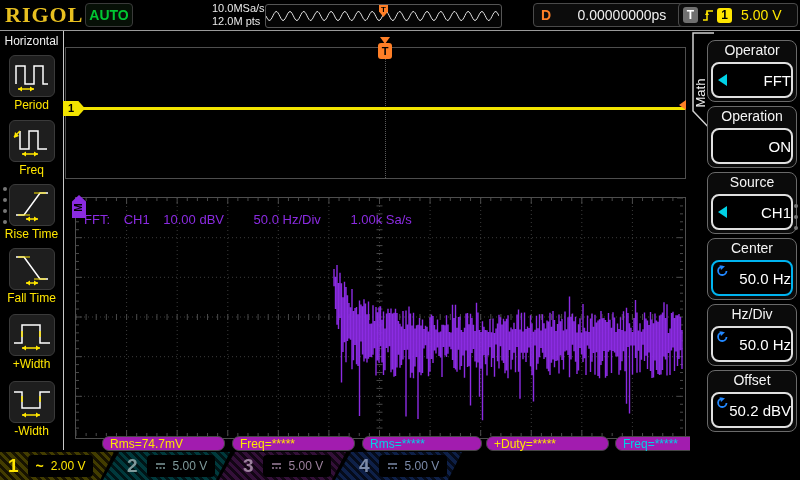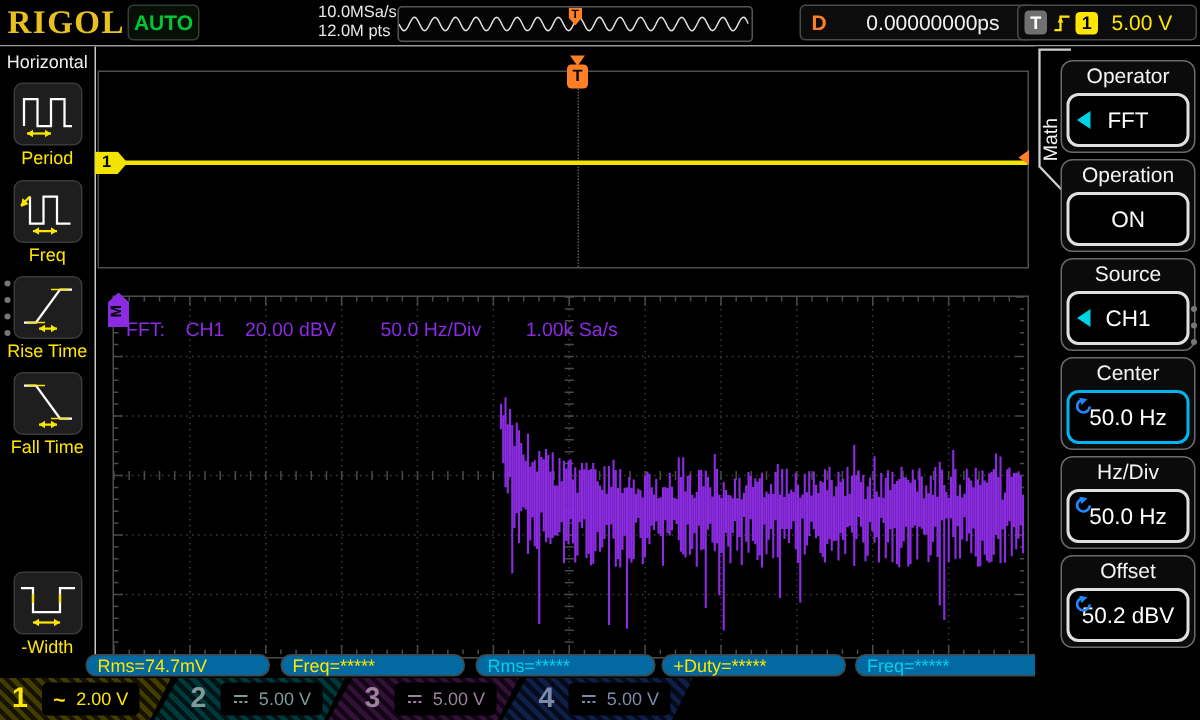--- a/index.html
+++ b/index.html
@@ -60,22 +60,22 @@
         border-radius:3px;color:#000;font-weight:bold;font-size:11px;text-align:center;line-height:16px;}
   .fft-window{position:absolute;left:75px;top:197px;width:609px;height:240px;border:1px solid #4e4e4e;background:#000;}
   .fft-info{position:absolute;left:8px;top:14px;font-size:13px;color:var(--purple);white-space:nowrap;}
   .fft-info span{margin-right:0;}
   .fft-info .gap2{margin-left:26px;}
   .m-marker{position:absolute;left:-4px;top:-3px;width:14px;height:23px;background:var(--purple);
         clip-path:polygon(50% 0,100% 28%,100% 100%,0 100%,0 28%);}
   .m-marker span{position:absolute;left:2px;top:7px;color:#000;font-size:10px;font-weight:bold;
         transform:rotate(-90deg);}
   
-  .meas-box{position:absolute;top:436px;height:15px;background:#0369a1;border:1px solid #454545;
-        border-radius:7px;font-size:12px;line-height:15px;padding-left:7px;box-sizing:border-box;white-space:nowrap;}
+  .meas-box{position:absolute;top:436px;height:15px;background:#a21caf;border:1px solid #454545;
+        border-radius:7px;font-size:12px;line-height:15px;padding-left:7px;box-sizing:border-box;white-space:nowrap;margin-left:45px;}
   
   .channel-bar{position:absolute;left:0;top:452px;width:800px;height:28px;background:#000;}
   .ch-seg{position:absolute;top:0;height:28px;display:flex;align-items:center;cursor:pointer;}
   .ch-seg .num{font-size:19px;font-weight:bold;margin-left:8px;}
   .ch-seg.mid .num{margin-left:24px;}
   .ch-seg .vbox{display:flex;align-items:center;background:#000;border-radius:4px;height:22px;
         margin-left:9px;padding:0 8px;font-size:12px;}
   .ch-seg .vbox .coup{margin-right:7px;font-weight:bold;font-size:14px;line-height:10px;}
   .ch1bg{background:repeating-linear-gradient(45deg,#423c00 0 3px,#161200 3px 6px);}
   .ch2bg{background:repeating-linear-gradient(45deg,#00393c 0 3px,#001416 3px 6px);}
@@ -86,21 +86,21 @@
         justify-content:flex-end;cursor:pointer;}
   .audio-seg svg{margin-right:18px;}
   
   .right-sidebar{position:absolute;left:690px;top:31px;width:110px;height:449px;background:#000;}
   .math-tab-text{position:absolute;left:-1px;top:58px;width:22px;color:#f0f0f0;font-size:13px;
         transform:rotate(-90deg);transform-origin:center;}
   .menu-item{position:absolute;left:17px;width:90px;height:62px;border:1px solid #6a6a6a;
         border-radius:8px;background:#0b0b0b;box-sizing:border-box;cursor:pointer;}
   .mi-label{display:block;text-align:center;font-size:14px;color:#f4f4f4;margin-top:1px;}
   .mi-value{position:absolute;left:3px;right:3px;bottom:3px;height:36px;border:2px solid #e0e0e0;
-        border-radius:8px;background:#000;color:#fff;font-size:15px;text-align:center;line-height:33px;box-sizing:border-box;}
+        border-radius:8px;background:#000;color:#fff;font-size:15px;text-align:right;line-height:33px;box-sizing:border-box;}
   .mi-value.selected{border-color:var(--selblue);}
   .mi-tri{position:absolute;left:5px;top:10px;width:0;height:0;border-top:6px solid transparent;
         border-bottom:6px solid transparent;border-right:9px solid var(--cyan);}
   .mi-knob{position:absolute;left:3px;top:2px;}
   .rs-dots span{position:absolute;left:104px;width:4px;height:4px;border-radius:50%;background:#777;}
 </style>
 </head>
 <body>
 
 <div id="screen">
@@ -183,20 +183,33 @@
         <line x1="8" y1="8" x2="20" y2="8" stroke="#ffe600" stroke-width="1"></line>
             <line x1="24" y1="30" x2="36" y2="30" stroke="#ffe600" stroke-width="1"></line>
         <line x1="16" y1="34" x2="28" y2="34" stroke="#ffe600" stroke-width="1.5"></line>
             <polygon points="16,34 20,31.5 20,36.5" fill="#ffe600"></polygon>
             <polygon points="28,34 24,31.5 24,36.5" fill="#ffe600"></polygon>
           </svg>
       </span>
       <span class="ls-label">Fall Time</span>
     </div>
 
+    <div class="ls-item" style="top:283px">
+      <span class="ls-icon">
+        <svg width="44" height="40">
+            <polyline points="4,28 12,28 12,10 30,10 30,28 40,28" fill="none" stroke="#fff" stroke-width="1.5"></polyline>
+        <line x1="12" y1="33" x2="30" y2="33" stroke="#ffe600" stroke-width="1.5"></line>
+            <polygon points="12,33 16,30.5 16,35.5" fill="#ffe600"></polygon>
+            <polygon points="30,33 26,30.5 26,35.5" fill="#ffe600"></polygon>
+        <line x1="12" y1="16" x2="12" y2="22" stroke="#ffe600" stroke-width="1.5"></line>
+            <line x1="30" y1="16" x2="30" y2="22" stroke="#ffe600" stroke-width="1.5"></line>
+          </svg>
+      </span>
+      <span class="ls-label">+Width</span>
+    </div>
 
     <div class="ls-item" style="top:350px">
       <span class="ls-icon">
         <svg width="44" height="40">
             <polyline points="4,10 12,10 12,26 30,26 30,10 40,10" fill="none" stroke="#fff" stroke-width="1.5"></polyline>
         <line x1="12" y1="33" x2="30" y2="33" stroke="#ffe600" stroke-width="1.5"></line>
             <polygon points="12,33 16,30.5 16,35.5" fill="#ffe600"></polygon>
             <polygon points="30,33 26,30.5 26,35.5" fill="#ffe600"></polygon>
         <line x1="12" y1="14" x2="12" y2="20" stroke="#ffe600" stroke-width="1.5"></line>
             <line x1="30" y1="14" x2="30" y2="20" stroke="#ffe600" stroke-width="1.5"></line>
@@ -511,21 +524,21 @@
         <line x1="604" y1="222.13333333333338" x2="607" y2="222.13333333333338" stroke="#4a4a4a"></line>
         <line x1="300.5" y1="222.13333333333338" x2="306.5" y2="222.13333333333338" stroke="#4a4a4a"></line>
         <line x1="0" y1="230.06666666666672" x2="3" y2="230.06666666666672" stroke="#4a4a4a"></line>
         <line x1="604" y1="230.06666666666672" x2="607" y2="230.06666666666672" stroke="#4a4a4a"></line>
         <line x1="300.5" y1="230.06666666666672" x2="306.5" y2="230.06666666666672" stroke="#4a4a4a"></line>
         <path d="M258.0 71.1 L258.0 88.2 M259.5 78.8 L259.5 110.9 M261.0 67.0 L261.0 126.8 M262.5 84.9 L262.5 131.0 M264.0 74.7 L264.0 120.1 M265.5 85.3 L265.5 184.4 M267.0 99.3 L267.0 154.0 M268.5 83.7 L268.5 144.2 M270.0 88.9 L270.0 164.2 M271.5 97.3 L271.5 142.9 M273.0 105.0 L273.0 140.4 M274.5 109.2 L274.5 141.8 M276.0 91.1 L276.0 171.3 M277.5 113.0 L277.5 162.3 M279.0 110.0 L279.0 147.0 M280.5 108.9 L280.5 166.2 M282.0 116.3 L282.0 168.0 M283.5 102.6 L283.5 218.0 M285.0 106.6 L285.0 143.6 M286.5 108.2 L286.5 156.4 M288.0 101.3 L288.0 163.5 M289.5 105.4 L289.5 160.5 M291.0 116.3 L291.0 164.6 M292.5 103.5 L292.5 160.7 M294.0 125.7 L294.0 159.0 M295.5 125.6 L295.5 159.2 M297.0 107.3 L297.0 156.8 M298.5 122.9 L298.5 150.2 M300.0 109.1 L300.0 177.5 M301.5 114.3 L301.5 162.6 M303.0 109.2 L303.0 164.8 M304.5 108.3 L304.5 148.2 M306.0 121.7 L306.0 164.4 M307.5 113.5 L307.5 177.0 M309.0 130.5 L309.0 172.3 M310.5 115.4 L310.5 150.1 M312.0 110.7 L312.0 154.2 M313.5 114.9 L313.5 148.3 M315.0 110.5 L315.0 174.2 M316.5 115.4 L316.5 171.4 M318.0 114.7 L318.0 178.8 M319.5 110.7 L319.5 177.9 M321.0 114.9 L321.0 169.5 M322.5 122.9 L322.5 156.8 M324.0 125.7 L324.0 169.8 M325.5 128.5 L325.5 167.0 M327.0 112.9 L327.0 161.4 M328.5 131.1 L328.5 152.0 M330.0 112.6 L330.0 218.6 M331.5 126.5 L331.5 151.7 M333.0 108.5 L333.0 161.2 M334.5 115.4 L334.5 179.8 M336.0 127.4 L336.0 174.8 M337.5 114.8 L337.5 180.3 M339.0 130.6 L339.0 168.5 M340.5 127.2 L340.5 159.1 M342.0 126.8 L342.0 221.1 M343.5 120.0 L343.5 174.3 M345.0 127.4 L345.0 177.2 M346.5 121.6 L346.5 174.9 M348.0 131.1 L348.0 150.5 M349.5 127.8 L349.5 147.3 M351.0 128.8 L351.0 160.7 M352.5 133.6 L352.5 178.2 M354.0 119.2 L354.0 173.7 M355.5 116.4 L355.5 160.9 M357.0 117.9 L357.0 164.9 M358.5 126.9 L358.5 152.5 M360.0 131.6 L360.0 155.4 M361.5 121.4 L361.5 149.6 M363.0 134.2 L363.0 157.9 M364.5 133.5 L364.5 159.4 M366.0 126.8 L366.0 179.1 M367.5 126.7 L367.5 148.9 M369.0 127.3 L369.0 157.5 M370.5 117.2 L370.5 159.0 M372.0 126.5 L372.0 155.7 M373.5 133.9 L373.5 148.7 M375.0 134.5 L375.0 151.3 M376.5 106.8 L376.5 162.1 M378.0 120.0 L378.0 169.9 M379.5 106.8 L379.5 171.6 M381.0 129.7 L381.0 173.7 M382.5 119.1 L382.5 151.7 M384.0 118.4 L384.0 171.8 M385.5 131.9 L385.5 168.0 M387.0 133.9 L387.0 157.5 M388.5 129.8 L388.5 179.8 M390.0 115.4 L390.0 152.5 M391.5 115.1 L391.5 168.9 M393.0 126.2 L393.0 168.2 M394.5 115.8 L394.5 207.4 M396.0 120.0 L396.0 155.1 M397.5 126.8 L397.5 151.1 M399.0 133.0 L399.0 163.6 M400.5 104.7 L400.5 169.5 M402.0 114.6 L402.0 164.4 M403.5 131.9 L403.5 198.8 M405.0 133.9 L405.0 170.7 M406.5 123.3 L406.5 222.3 M408.0 128.7 L408.0 157.3 M409.5 132.0 L409.5 166.3 M411.0 132.2 L411.0 177.5 M412.5 134.1 L412.5 157.4 M414.0 121.0 L414.0 149.3 M415.5 134.2 L415.5 169.0 M417.0 120.5 L417.0 160.0 M418.5 134.9 L418.5 178.7 M420.0 130.5 L420.0 146.6 M421.5 125.5 L421.5 163.2 M423.0 116.7 L423.0 170.5 M424.5 119.3 L424.5 148.2 M426.0 126.6 L426.0 162.6 M427.5 120.8 L427.5 164.9 M429.0 123.2 L429.0 175.3 M430.5 120.8 L430.5 172.4 M432.0 117.2 L432.0 180.3 M433.5 133.5 L433.5 151.9 M435.0 129.6 L435.0 171.5 M436.5 131.2 L436.5 161.8 M438.0 124.7 L438.0 154.7 M439.5 131.1 L439.5 174.2 M441.0 116.6 L441.0 148.9 M442.5 111.4 L442.5 173.7 M444.0 131.6 L444.0 200.7 M445.5 114.7 L445.5 154.7 M447.0 133.4 L447.0 161.2 M448.5 114.5 L448.5 154.7 M450.0 131.0 L450.0 164.0 M451.5 128.5 L451.5 154.8 M453.0 130.0 L453.0 149.5 M454.5 117.2 L454.5 168.2 M456.0 125.2 L456.0 177.3 M457.5 133.8 L457.5 203.6 M459.0 131.7 L459.0 147.6 M460.5 117.8 L460.5 171.7 M462.0 130.2 L462.0 165.7 M463.5 116.2 L463.5 159.3 M465.0 132.4 L465.0 149.9 M466.5 116.3 L466.5 154.8 M468.0 125.2 L468.0 160.9 M469.5 130.6 L469.5 159.3 M471.0 122.6 L471.0 170.7 M472.5 123.5 L472.5 173.3 M474.0 114.8 L474.0 177.0 M475.5 128.8 L475.5 164.7 M477.0 113.1 L477.0 161.5 M478.5 122.0 L478.5 169.2 M480.0 132.9 L480.0 162.9 M481.5 126.1 L481.5 162.5 M483.0 116.5 L483.0 175.6 M484.5 123.2 L484.5 157.5 M486.0 121.1 L486.0 162.0 M487.5 132.6 L487.5 171.4 M489.0 113.4 L489.0 153.5 M490.5 131.2 L490.5 152.6 M492.0 119.2 L492.0 157.1 M493.5 98.5 L493.5 179.3 M495.0 118.7 L495.0 161.5 M496.5 115.6 L496.5 146.7 M498.0 123.3 L498.0 153.2 M499.5 118.7 L499.5 163.7 M501.0 134.6 L501.0 176.1 M502.5 126.3 L502.5 172.5 M504.0 120.3 L504.0 150.1 M505.5 134.4 L505.5 156.2 M507.0 106.1 L507.0 163.9 M508.5 129.7 L508.5 160.2 M510.0 133.2 L510.0 177.0 M511.5 117.4 L511.5 147.4 M513.0 133.9 L513.0 150.7 M514.5 120.5 L514.5 174.1 M516.0 115.5 L516.0 163.7 M517.5 128.7 L517.5 154.9 M519.0 116.7 L519.0 176.8 M520.5 124.6 L520.5 154.2 M522.0 122.5 L522.0 178.1 M523.5 121.3 L523.5 180.2 M525.0 113.1 L525.0 167.1 M526.5 120.3 L526.5 163.0 M528.0 120.1 L528.0 153.1 M529.5 121.9 L529.5 179.7 M531.0 123.9 L531.0 178.0 M532.5 115.1 L532.5 153.8 M534.0 121.7 L534.0 152.3 M535.5 129.7 L535.5 175.0 M537.0 114.2 L537.0 153.1 M538.5 119.5 L538.5 154.5 M540.0 134.1 L540.0 158.4 M541.5 125.6 L541.5 158.5 M543.0 130.9 L543.0 176.7 M544.5 119.3 L544.5 172.2 M546.0 131.9 L546.0 163.3 M547.5 113.3 L547.5 153.2 M549.0 133.2 L549.0 173.3 M550.5 109.8 L550.5 205.7 M552.0 115.1 L552.0 148.9 M553.5 125.3 L553.5 215.4 M555.0 129.8 L555.0 147.6 M556.5 133.9 L556.5 176.6 M558.0 119.9 L558.0 147.5 M559.5 102.0 L559.5 160.0 M561.0 114.6 L561.0 174.8 M562.5 132.5 L562.5 152.8 M564.0 125.2 L564.0 174.3 M565.5 133.7 L565.5 161.7 M567.0 131.2 L567.0 146.8 M568.5 114.5 L568.5 162.9 M570.0 120.5 L570.0 157.7 M571.5 122.4 L571.5 170.9 M573.0 126.9 L573.0 154.4 M574.5 113.9 L574.5 173.0 M576.0 121.6 L576.0 179.9 M577.5 125.2 L577.5 179.5 M579.0 115.6 L579.0 162.5 M580.5 122.4 L580.5 171.9 M582.0 123.7 L582.0 175.9 M583.5 117.5 L583.5 177.1 M585.0 116.5 L585.0 176.5 M586.5 114.6 L586.5 171.9 M588.0 104.3 L588.0 158.6 M589.5 120.0 L589.5 161.4 M591.0 106.3 L591.0 177.5 M592.5 135.0 L592.5 155.0 M594.0 130.4 L594.0 177.1 M595.5 114.9 L595.5 152.6 M597.0 113.7 L597.0 149.5 M598.5 119.9 L598.5 172.9 M600.0 117.3 L600.0 153.5 M601.5 117.2 L601.5 168.1 M603.0 116.1 L603.0 161.1 M604.5 119.0 L604.5 152.3 M606.0 131.9 L606.0 170.9 " stroke="#8b2be2" stroke-width="1.4" fill="none"></path>
       </svg>
     <div class="fft-info">
       <span>FFT:</span>
       <span style="margin-left:10px">CH1</span>
-      <span style="margin-left:10px">20.00 dBV</span>
+      <span style="margin-left:10px">10.00 dBV</span>
       <span class="gap2">50.0 Hz/Div</span>
       <span class="gap2">1.00k Sa/s</span>
     </div>
     <div class="m-marker">
       <span>M</span>
     </div>
   </div>
 
   <div class="meas-box" style="left:57px;width:123px">
     <span style="color: rgb(255, 230, 0);">Rms=74.7mV</span>

